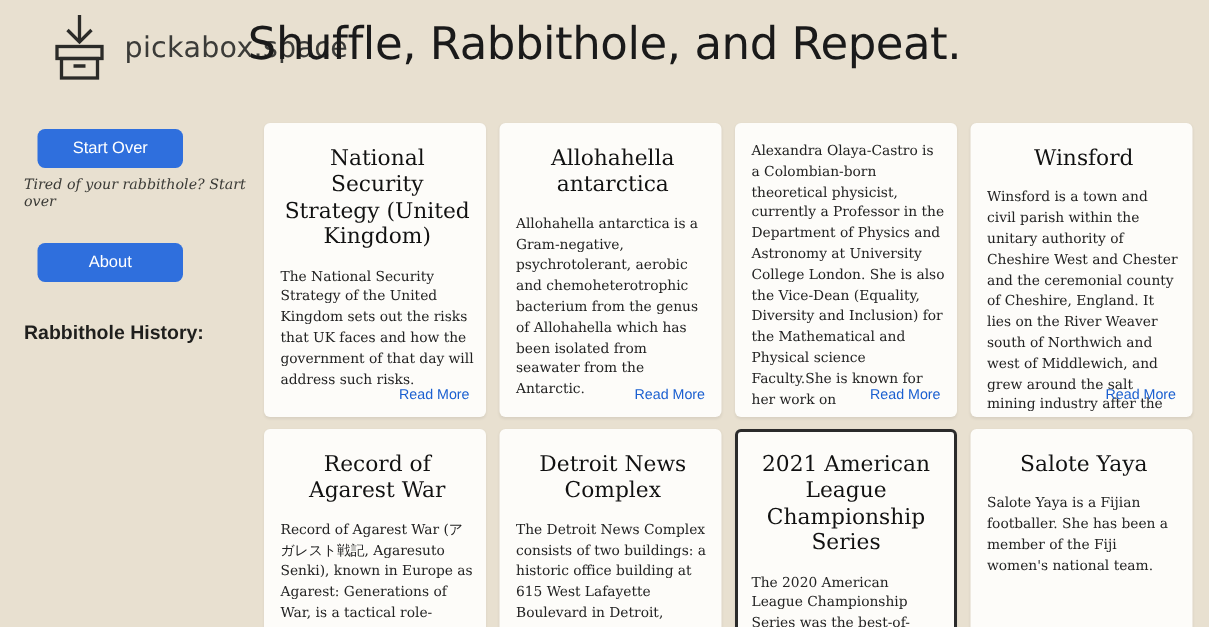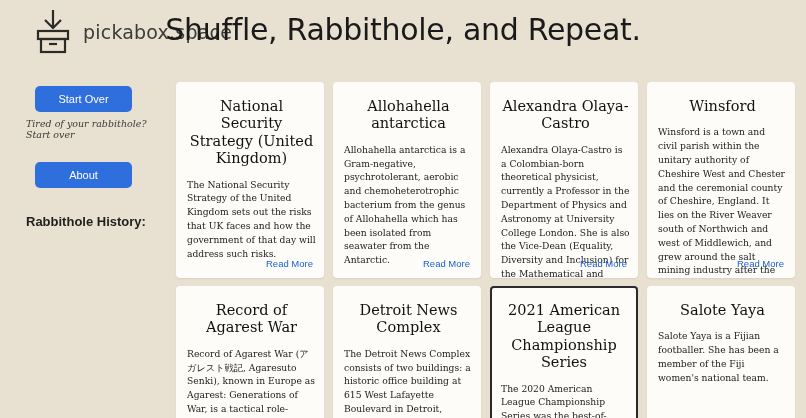--- a/index.html
+++ b/index.html
@@ -51,21 +51,21 @@
     font-size: 30px;
     color: #1a1a1a;
     letter-spacing: -0.3px;
   }
   
   .sidebar {
     position: absolute;
     left: 0; top: 78px;
     width: 168px;
     height: 340px;
-    padding-left: 24px;
+    padding-left: 14px;
   }
   .btn {
     display: block;
     width: 97px;
     margin: 8px auto 0 11px;
     padding: 7px 0;
     background: #2f6fdd;
     color: #ffffff;
     border: none;
     border-radius: 5px;
@@ -175,21 +175,20 @@
       <a class="read-more">Read More</a>
     </div>
 
     <div class="card">
       <div class="card-title">Allohahella antarctica</div>
       <div class="card-body">Allohahella antarctica is a Gram-negative, psychrotolerant, aerobic and chemoheterotrophic bacterium from the genus of Allohahella which has been isolated from seawater from the Antarctic.</div>
       <a class="read-more">Read More</a>
     </div>
 
     <div class="card">
-      <div class="card-title">Alexandra Olaya-Castro</div>
       <div class="card-body">Alexandra Olaya-Castro is a Colombian-born theoretical physicist, currently a Professor in the Department of Physics and Astronomy at University College London. She is also the Vice-Dean (Equality, Diversity and Inclusion) for the Mathematical and Physical science Faculty.She is known for her work on</div>
       <a class="read-more">Read More</a>
     </div>
 
     <div class="card">
       <div class="card-title">Winsford</div>
       <div class="card-body">Winsford is a town and civil parish within the unitary authority of Cheshire West and Chester and the ceremonial county of Cheshire, England. It lies on the River Weaver south of Northwich and west of Middlewich, and grew around the salt mining industry after the river was canalised in the 18th century, allowing freight to be conveyed northwards to the Port of Runcorn on the River</div>
       <a class="read-more">Read More</a>
     </div>
 

